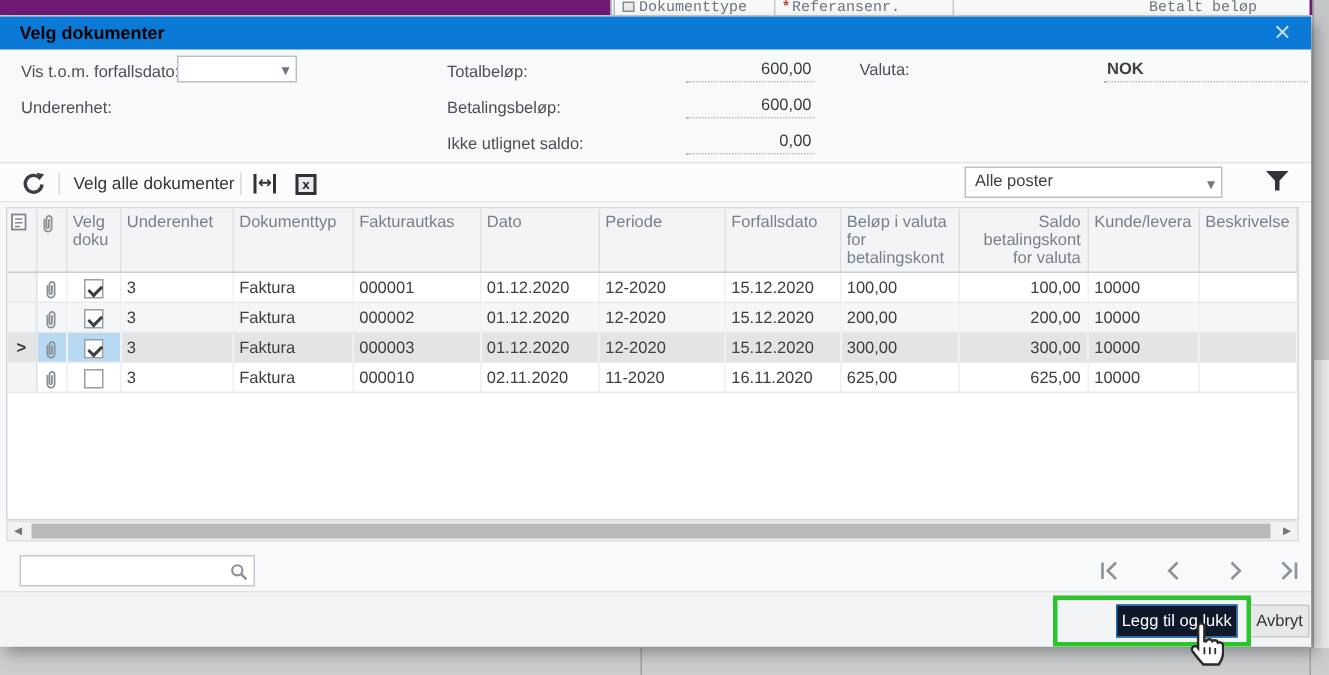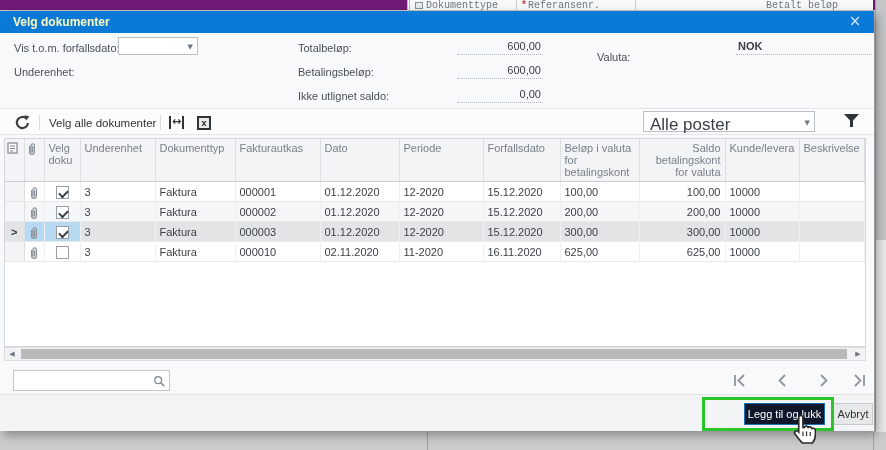--- a/index.html
+++ b/index.html
@@ -15,41 +15,41 @@
   .req-star { color:#d03a3a; font-weight:bold; margin-right:1px; }
   .bg-file-icon { display:inline-block; width:8px; height:7px; border:1px solid #8a9097; background:#e8eaeb; margin-right:3px; vertical-align:middle; }
   #right-strip { left:875px; top:0; width:11px; height:450px; background:#c4c6c8; border-left:1px solid #9da1a4; }
   #right-strip-lower { left:876px; top:240px; width:10px; height:192px; background:#e9eaeb; }
   #bottom-strip { left:0; top:432px; width:886px; height:18px; background:#caccce; }
   .bottom-line { position:absolute; top:432px; width:1px; height:18px; background:#9da1a4; }
 
   
   #modal { left:0; top:11px; width:874px; height:420px; background:#f8f9fa; box-shadow:3px 4px 10px rgba(0,0,0,.35); }
   #modal-titlebar { left:0; top:0; width:874px; height:22px; background:#0b7ad6; }
-  #modal-title { position:absolute; left:13px; top:4px; color:#fef9c3; font-weight:bold; font-size:12px; }
+  #modal-title { position:absolute; left:13px; top:4px; color:#000000; font-weight:bold; font-size:12px; }
   #modal-close { position:absolute; right:10px; top:1px; color:#cfe3f6; font-size:15px; width:18px; text-align:center; cursor:pointer; font-family:"DejaVu Sans",sans-serif; }
 
   .lbl { position:absolute; color:#4a5058; white-space:nowrap; }
   .fld { position:absolute; background:#fff; border:1px solid #b9bfc7; height:18px; }
   .fld-inner { padding:2px 4px; white-space:nowrap; overflow:hidden; font-size:10.5px; }
   .drop-arrow { position:absolute; right:4px; top:5px; font-size:7px; color:#6f7780; font-family:"DejaVu Sans",sans-serif; }
   .ro-val { position:absolute; height:17px; border-bottom:1px dotted #b3b9c0; padding:2px 2px; }
   .ro-right { text-align:right; }
   .mag { position:absolute; right:3px; top:2px; }
 
   
   #toolbar { left:0; top:97px; width:874px; height:27px; background:#fcfcfd; border-top:1px solid #e4e6e8; border-bottom:1px solid #e4e6e8; }
   .tb-item { position:absolute; top:4px; height:19px; display:flex; align-items:center; cursor:pointer; }
   .tb-sep { position:absolute; top:6px; width:1px; height:15px; background:#d9dbde; }
   #refresh-svg { display:block; }
   #btn-select-all { font-size:11.5px; color:#333; }
   #fit-icon { font-weight:bold; color:#2f3237; border-left:2px solid #2f3237; border-right:2px solid #2f3237; padding:0 1px; height:13px; line-height:12px; font-size:11px; font-family:"DejaVu Sans",sans-serif; }
   #excel-icon { width:14px; height:14px; border:2px solid #2f3237; background:#e9eaeb; font-weight:bold; font-size:9px; line-height:10px; text-align:center; color:#1c1e21; }
   #records-select { left:643px; top:100px; width:172px; height:21px; background:#fff; border:1px solid #b9bfc7; cursor:pointer; }
-  #records-select .fld-inner { padding:3px 6px; font-size:17px; }
+  #records-select .fld-inner { padding:3px 6px; font-size:11px; }
   #filter-btn { left:843px; top:103px; cursor:pointer; }
 
   
   #grid { left:4px; top:127px; width:862px; height:209px; background:#fff; border:1px solid #d4d7da; overflow:hidden; }
   table { border-collapse:collapse; table-layout:fixed; width:100%; }
   th { background:#f3f4f6; color:#77808b; font-weight:normal; font-size:11px; text-align:left; vertical-align:top; padding:3px 4px; height:42px; border-right:1px solid #dcdfe2; border-bottom:1px solid #c9cdd1; overflow:hidden; }
   th.num { text-align:right; }
   td { height:20px; padding:1px 4px; font-size:11px; border-right:1px solid #eef0f2; border-bottom:1px solid #e7e9eb; white-space:nowrap; overflow:hidden; }
   td.num { text-align:right; }
   tr.alt td { background:#f5f6f8; }
@@ -116,21 +116,21 @@
 
   <span class="lbl" style="left:298px; top:31px;">Totalbeløp:</span>
   <div class="ro-val ro-right" style="left:457px; top:27px; width:86px;">600,00</div>
 
   <span class="lbl" style="left:298px; top:55px;">Betalingsbeløp:</span>
   <div class="ro-val ro-right" style="left:457px; top:51px; width:86px;">600,00</div>
 
   <span class="lbl" style="left:298px; top:79px;">Ikke utlignet saldo:</span>
   <div class="ro-val ro-right" style="left:457px; top:75px; width:86px;">0,00</div>
 
-  <span class="lbl" style="left:573px; top:40px;margin-left:24px;">Valuta:</span>
+  <span class="lbl" style="left:573px; top:30px;">Valuta:</span>
   <div class="ro-val" style="left:736px; top:27px; width:136px;font-weight:bold;">NOK</div>
 
   <div class="abs" id="toolbar">
     <div class="tb-item" style="left:14px;">
       <svg id="refresh-svg" width="17" height="17" viewBox="0 0 17 17">
         <path d="M14 9 A 5.6 5.6 0 1 1 12.4 4.6" fill="none" stroke="#3a3f44" stroke-width="2.2"></path>
         <polygon points="10.5,1.2 15.4,2.2 12.2,6.4" fill="#3a3f44"></polygon>
       </svg>
     </div>
     <div class="tb-sep" style="left:39px;"></div>

